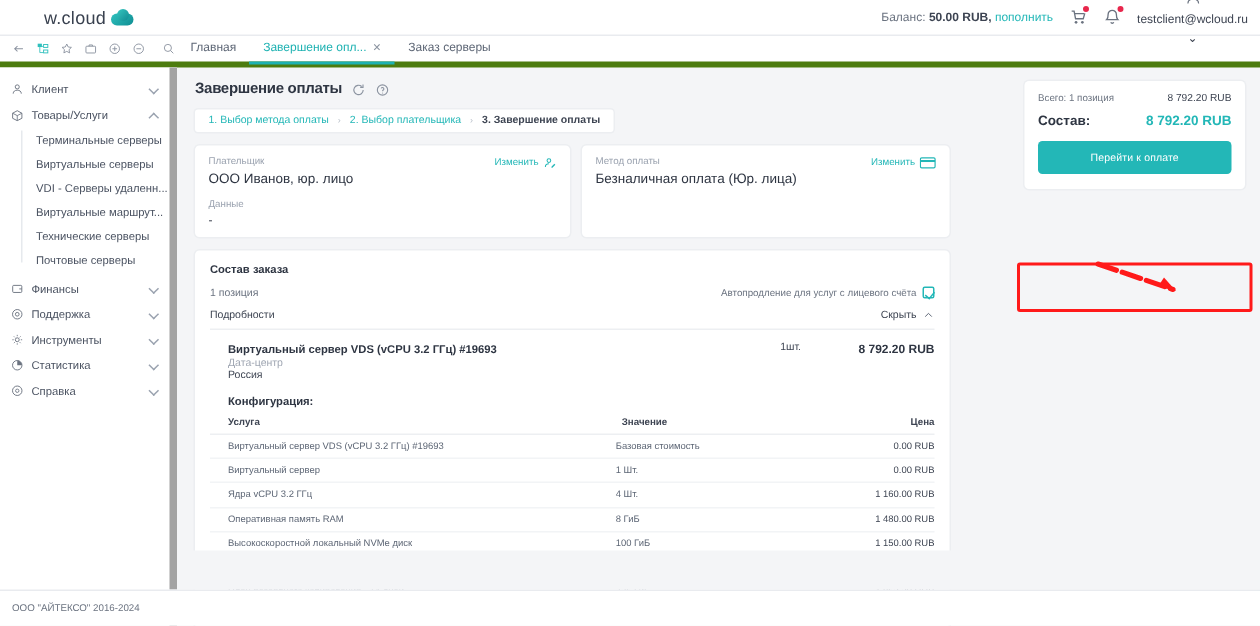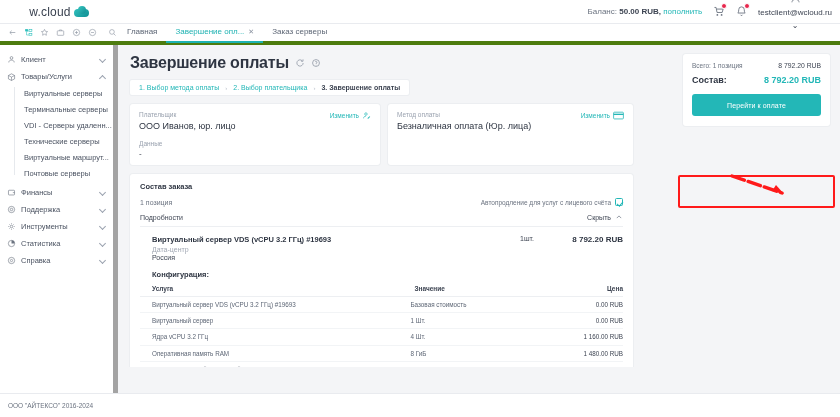--- a/index.html
+++ b/index.html
@@ -72,21 +72,21 @@
   .subnav { position:relative; margin-left:14px; }
   .subnav::before {
     content:""; position:absolute; left:0; top:2px; bottom:6px; width:1px; background:#e6e9ed;
   }
   .sub-item { display:flex; align-items:center; height:16px; padding-left:10px; color:#4a5261;
     white-space:nowrap; overflow:hidden; text-overflow:ellipsis; font-size:7.5px; }
 
   .content { flex:1; position:relative; padding:9px 10px 0 12px; }
 
   .page-title-row { display:flex; align-items:center; gap:6px; }
-  .page-title { font-size:16px; font-weight:700; color:#2e3542; letter-spacing:-.2px; }
+  .page-title { font-size:10px; font-weight:700; color:#2e3542; letter-spacing:-.2px; }
 
   .breadcrumb {
     margin-top:8px; background:#fff; border-radius:2px; height:15px;
     display:inline-flex; align-items:center; padding:0 9px; font-size:7px; gap:6px;
     box-shadow:0 0 0 1px #eceef1;
   }
   .crumb { color:#23b7b7; white-space:nowrap; }
   .crumb.current { color:#3d4452; font-weight:700; }
   .crumb-sep { color:#b8bfc9; font-size:6px; }
 
@@ -280,25 +280,25 @@
       <div class="nav-item">
         <svg width="9" height="9" viewBox="0 0 16 16">
             <path d="M2.5 6.2 8 3.2l5.5 3v6L8 15l-5.5-2.8z" fill="none" stroke="#6b7380" stroke-width="1.1"></path>
             <path d="M2.5 6.2 8 9l5.5-2.8M8 9v6" fill="none" stroke="#6b7380" stroke-width="1"></path>
           </svg>
         <span class="label">Товары/Услуги</span>
         <span class="chev up"></span>
       </div>
 
       <div class="subnav">
+        <div class="sub-item">Терминальные серверы</div>
         <div class="sub-item">Виртуальные серверы</div>
-        <div class="sub-item">Терминальные серверы</div>
         <div class="sub-item">VDI - Серверы удаленн...</div>
+        <div class="sub-item">Виртуальные маршрут...</div>
         <div class="sub-item">Технические серверы</div>
-        <div class="sub-item">Виртуальные маршрут...</div>
         <div class="sub-item">Почтовые серверы</div>
       </div>
 
       <div class="nav-item" style="margin-top:3px">
         <svg width="9" height="9" viewBox="0 0 16 16">
             <rect x="2.6" y="4" width="10.8" height="8.4" rx="1.2" fill="none" stroke="#6b7380" stroke-width="1.1"></rect>
             <path d="M10.4 8.2h3" stroke="#6b7380" stroke-width="1.1"></path>
           </svg>
         <span class="label">Финансы</span>
         <span class="chev"></span>

